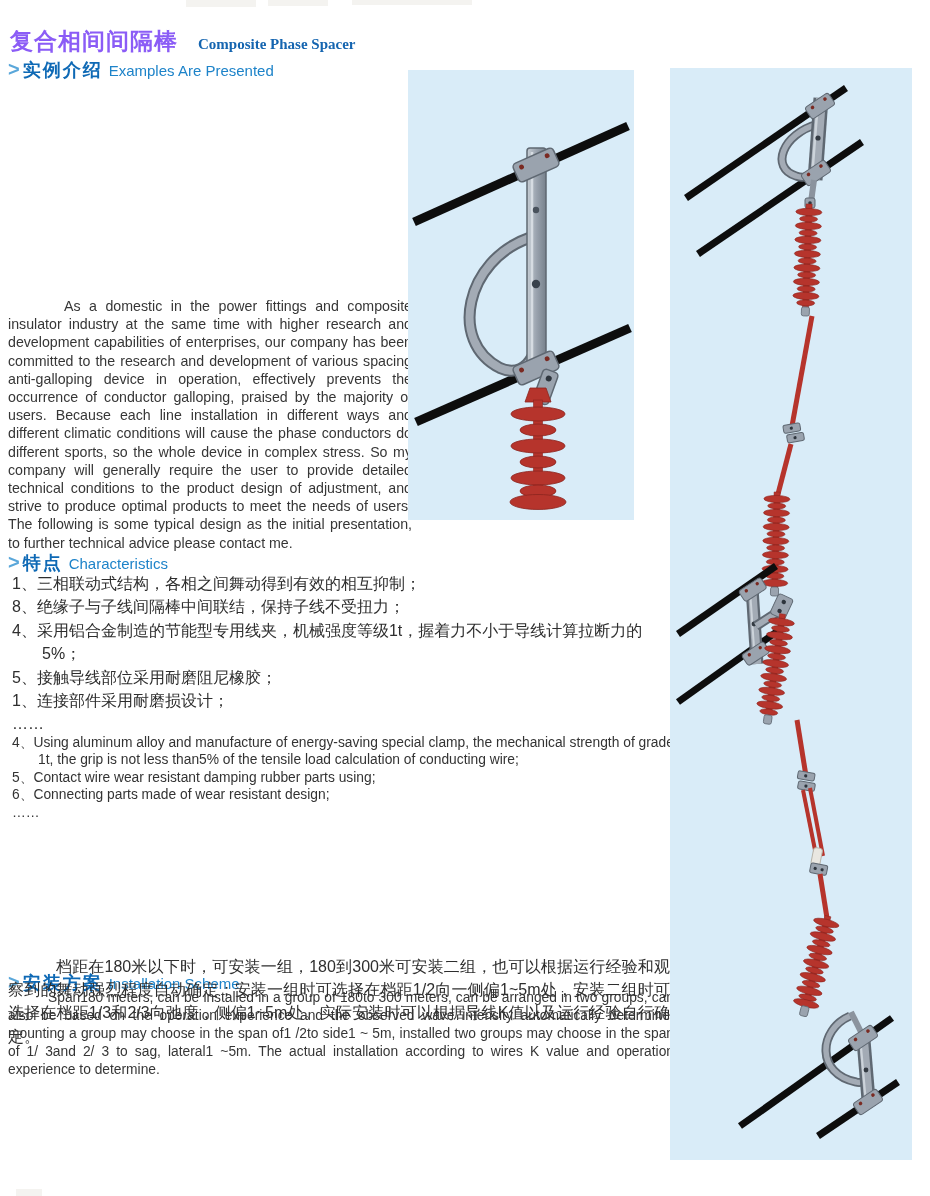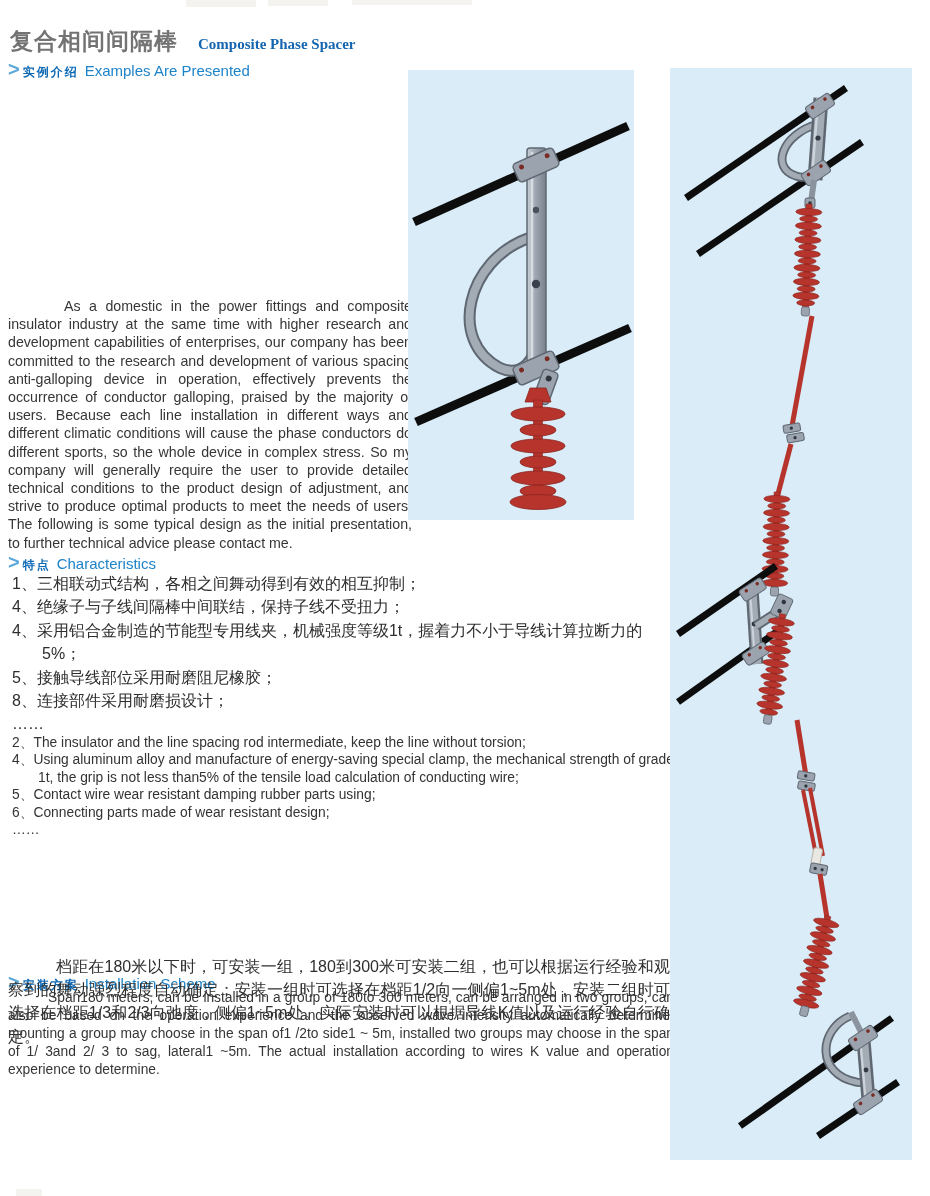--- a/index.html
+++ b/index.html
@@ -15,37 +15,37 @@
   }
   
   .artifact{position:absolute;background:#f4f3f0;}
 
   
   .title-block{
     position:absolute;left:10px;top:26px;
     white-space:nowrap;
   }
   .title-zh{
-    font-size:23px;font-weight:bold;color:#737373;
+    font-size:23px;font-weight:bold;color:#8b5cf6;
     letter-spacing:1px;
   }
   .title-en{
     font-family:"Liberation Serif","DejaVu Serif",serif;
     font-size:15px;font-weight:bold;color:#1565b0;
     margin-left:20px;
   }
   .sec-heading{
     position:absolute;left:8px;white-space:nowrap;
   }
   .sec-chevron{
     font-size:20px;font-weight:bold;color:#5aa7da;
     margin-right:3px;
   }
   .sec-zh{
-    font-size:12px;font-weight:bold;color:#0e69b5;
+    font-size:18px;font-weight:bold;color:#0e69b5;
     letter-spacing:2px;
   }
   .sec-en{
     font-size:15px;color:#1d83c9;margin-left:6px;
   }
 
   
   .para-zh{
     position:absolute;left:8px;
     font-size:17px;line-height:27.5px;color:#2e2e2e;
@@ -153,29 +153,28 @@
       </g>
     </svg>
   </div>
 
   <div class="sec-heading" style="top:531px;margin-top:20px;">
     <span class="sec-chevron">&gt;</span><span class="sec-zh">特点</span><span class="sec-en">Characteristics</span>
   </div>
 
   <div class="list list-zh" style="top:559px;width:658px;">
     <div class="li">1、三相联动式结构，各相之间舞动得到有效的相互抑制；</div>
-    <div class="li">4、绝缘子与子线间隔棒中间联结，保持子线不受扭力；</div>
+    <div class="li">8、绝缘子与子线间隔棒中间联结，保持子线不受扭力；</div>
     <div class="li">4、采用铝合金制造的节能型专用线夹，机械强度等级1t，握着力不小于导线计算拉断力的5%；</div>
     <div class="li">5、接触导线部位采用耐磨阻尼橡胶；</div>
-    <div class="li">8、连接部件采用耐磨损设计；</div>
+    <div class="li">1、连接部件采用耐磨损设计；</div>
     <div class="li ellipsis-row">……</div>
   </div>
 
   <div class="list list-en" style="top:721px;width:668px;">
-    <div class="li">2、The insulator and the line spacing rod intermediate, keep the line without torsion;</div>
     <div class="li">4、Using aluminum alloy and manufacture of energy-saving special clamp, the mechanical strength of grade 1t, the grip is not less than5% of the tensile load calculation of conducting wire;</div>
     <div class="li">5、Contact wire wear resistant damping rubber parts using;</div>
     <div class="li">6、Connecting parts made of wear resistant design;</div>
     <div class="li ellipsis-row">……</div>
   </div>
 
   <div class="sec-heading" style="top:924px;margin-top:47px;">
     <span class="sec-chevron">&gt;</span><span class="sec-zh">安装方案</span><span class="sec-en">Installation Scheme</span>
   </div>
 

